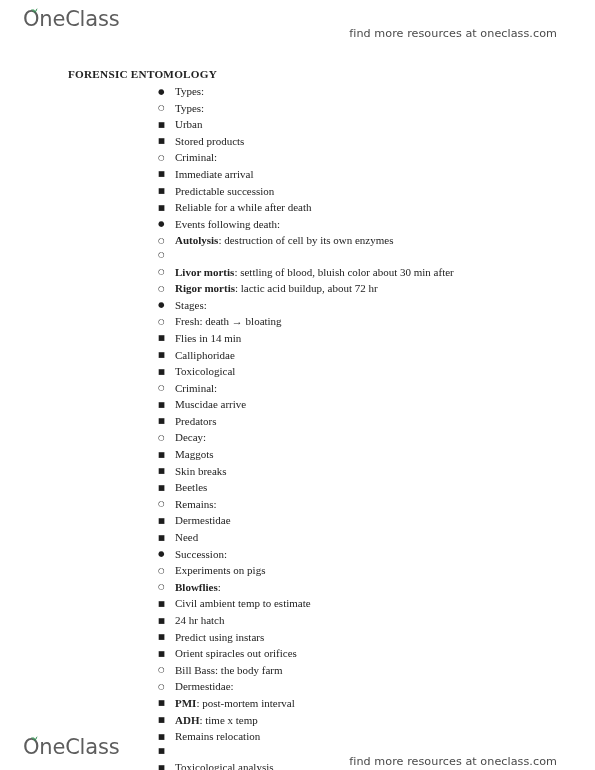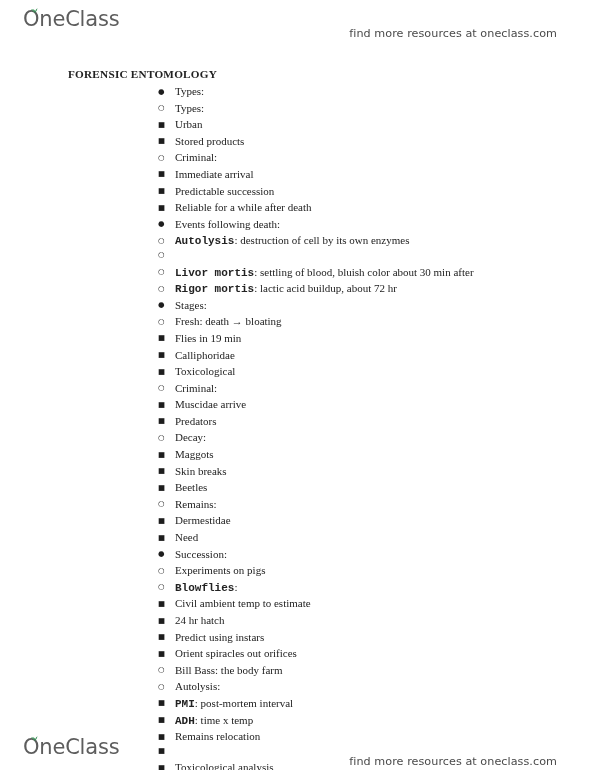--- a/index.html
+++ b/index.html
@@ -88,21 +88,21 @@
     line-height: 14.6px;
     white-space: nowrap;
   }
   .bullet {
     flex: 0 0 auto;
     text-align: left;
     font-family: "DejaVu Sans", sans-serif;
     color: #1d1d1d;
   }
   .txt { flex: 0 0 auto; }
-  .txt b { font-weight: bold; font-family: Liberation Mono, monospace; }
+  .txt b { font-weight: bold; }
 
   
   .l1 > li.row { padding-left: 86px; }
   .l2 > li.row { padding-left: 122px; }
   .l3 > li.row { padding-left: 158px; }
 
   .l1 .bullet { width: 17px; font-size: 8px;  }
   .l2 .bullet { width: 17px; font-size: 8.5px; }
   .l3 .bullet { width: 17px; font-size: 7.5px; }
 
@@ -183,21 +183,21 @@
         <li class="row l1">
           <span class="bullet">●</span>
           <span class="txt">Stages:</span>
         </li>
         <li class="row l2">
           <span class="bullet">○</span>
           <span class="txt">Fresh: death → bloating</span>
         </li>
         <li class="row l3">
           <span class="bullet">■</span>
-          <span class="txt">Flies in 19 min</span>
+          <span class="txt">Flies in 14 min</span>
         </li>
         <li class="row l3">
           <span class="bullet">■</span>
           <span class="txt">Calliphoridae</span>
         </li>
         <li class="row l3">
           <span class="bullet">■</span>
           <span class="txt">Toxicological</span>
         </li>
         <li class="row l2">
@@ -267,21 +267,21 @@
         <li class="row l3">
           <span class="bullet">■</span>
           <span class="txt">Orient spiracles out orifices</span>
         </li>
         <li class="row l2">
           <span class="bullet">○</span>
           <span class="txt">Bill Bass: the body farm</span>
         </li>
         <li class="row l2">
           <span class="bullet">○</span>
-          <span class="txt">Autolysis:</span>
+          <span class="txt">Dermestidae:</span>
         </li>
         <li class="row l3">
           <span class="bullet">■</span>
           <span class="txt"><b>PMI</b>: post-mortem interval</span>
         </li>
         <li class="row l3">
           <span class="bullet">■</span>
           <span class="txt"><b>ADH</b>: time x temp</span>
         </li>
         <li class="row l3">

